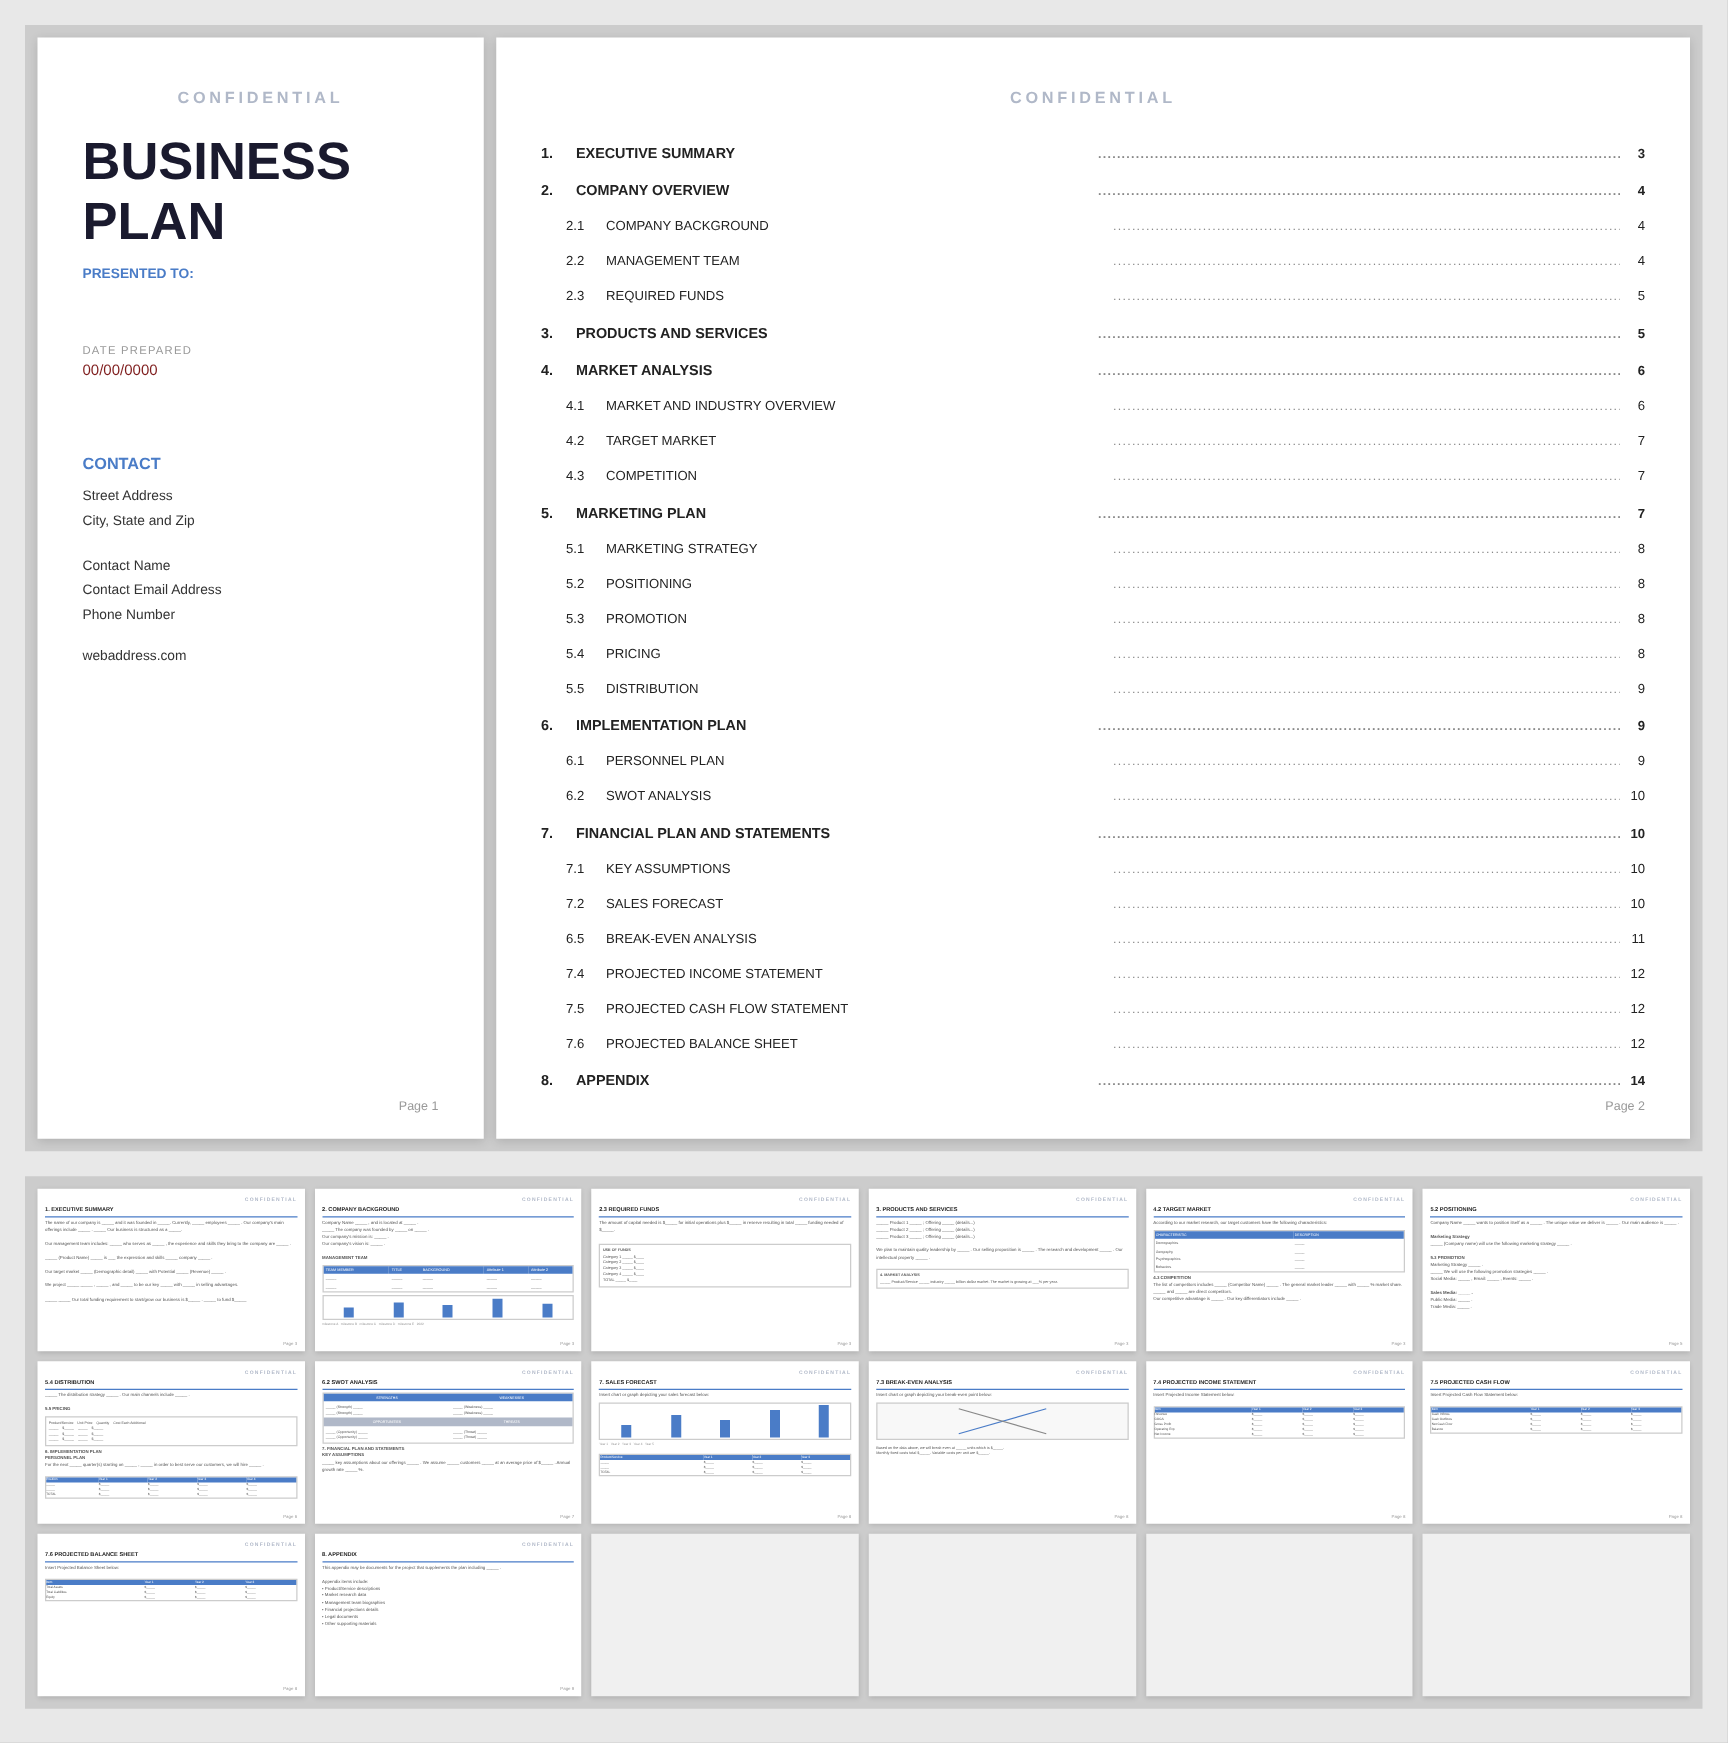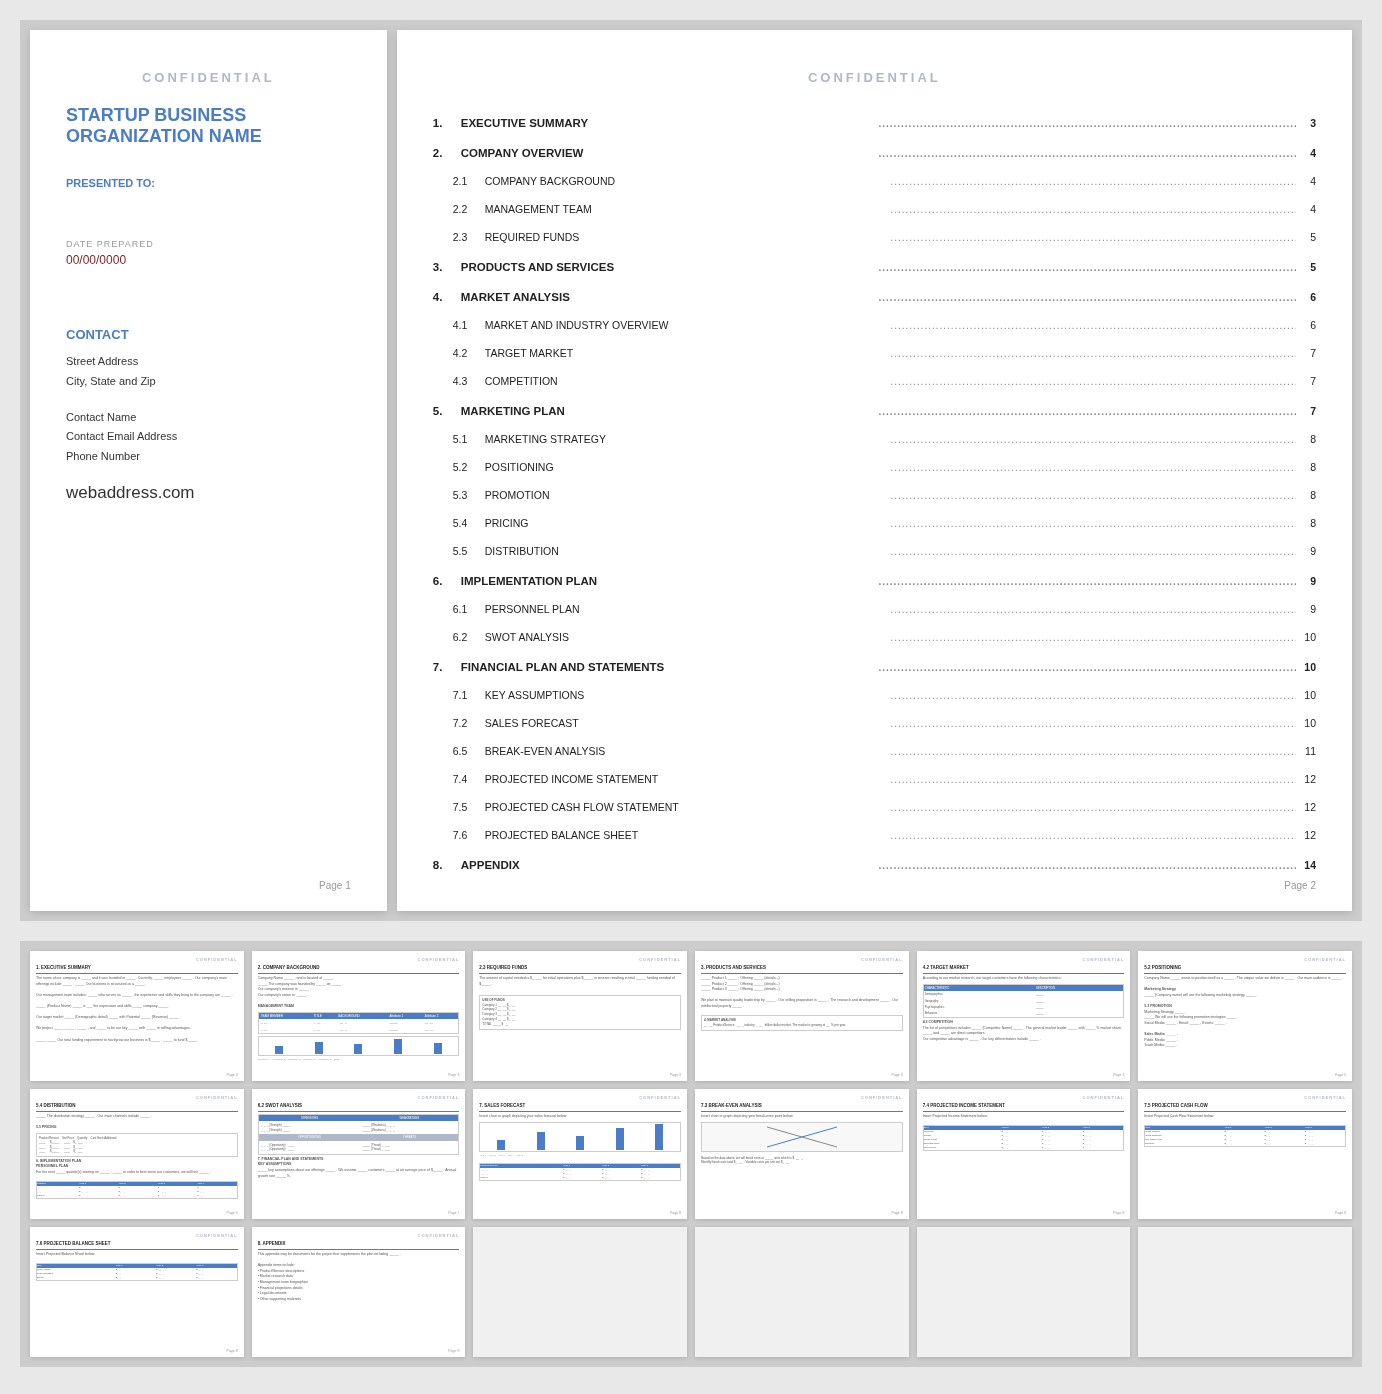--- a/index.html
+++ b/index.html
@@ -88,21 +88,21 @@
     }
 
     .page1-contact-info {
       font-size: 11px;
       color: #333;
       line-height: 1.8;
       margin-bottom: 16px;
     }
 
     .page1-web {
-      font-size: 17px;
+      font-size: 11px;
       color: #333;
     }
 
     .page-number {
       position: absolute;
       bottom: 20px;
       right: 36px;
       font-size: 10px;
       color: #999;
     }
@@ -239,21 +239,21 @@
   </style>
 </head>
 <body>
 
 <div class="main-pages">
 
   <div class="page">
     <div class="confidential-header">CONFIDENTIAL</div>
 
 
-    <div class="page1-org">STARTUP BUSINESS ORGANIZATION NAME</div>
+    <div class="page1-title">BUSINESS PLAN</div>
 
     <div class="page1-presented">PRESENTED TO:</div>
 
     <div class="page1-date-label">DATE PREPARED</div>
     <div class="page1-date-value">00/00/0000</div>
 
     <div class="page1-contact-label">CONTACT</div>
     <div class="page1-contact-info">
       <span>Street Address</span><br>
       <span>City, State and Zip</span>

